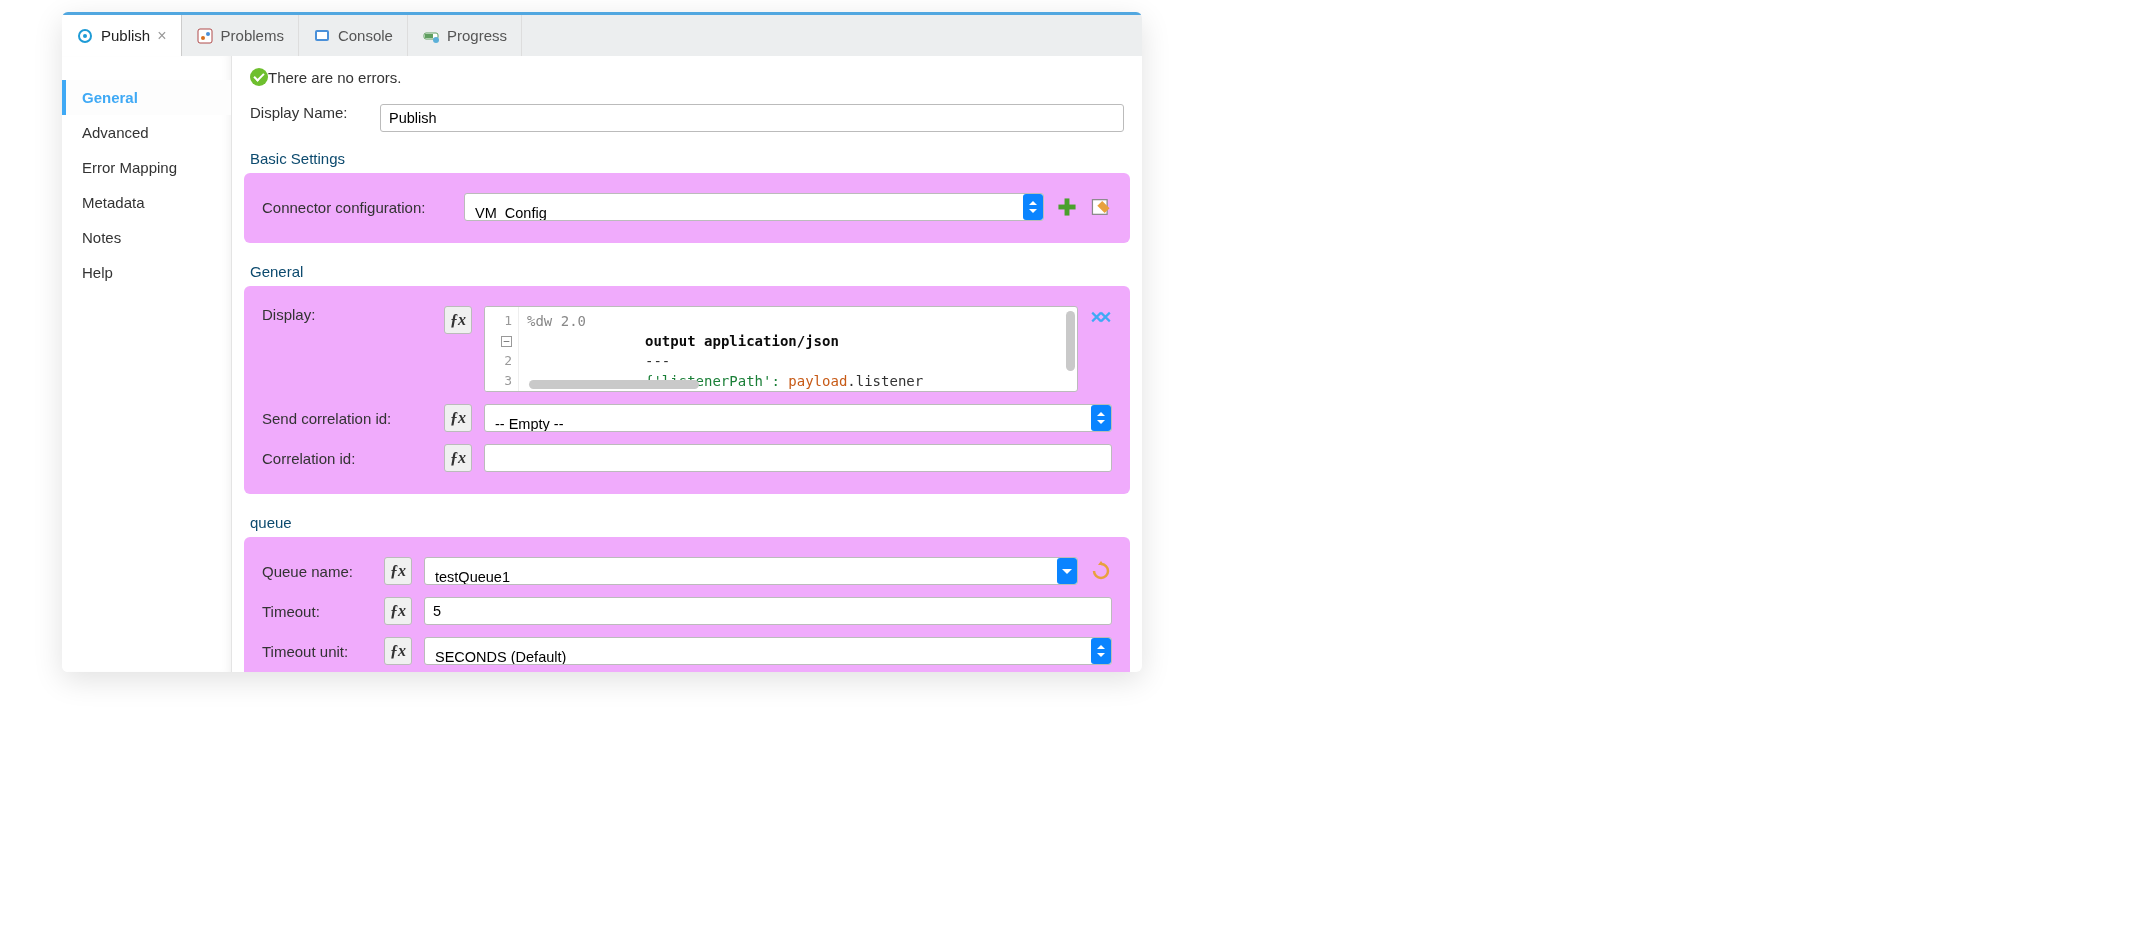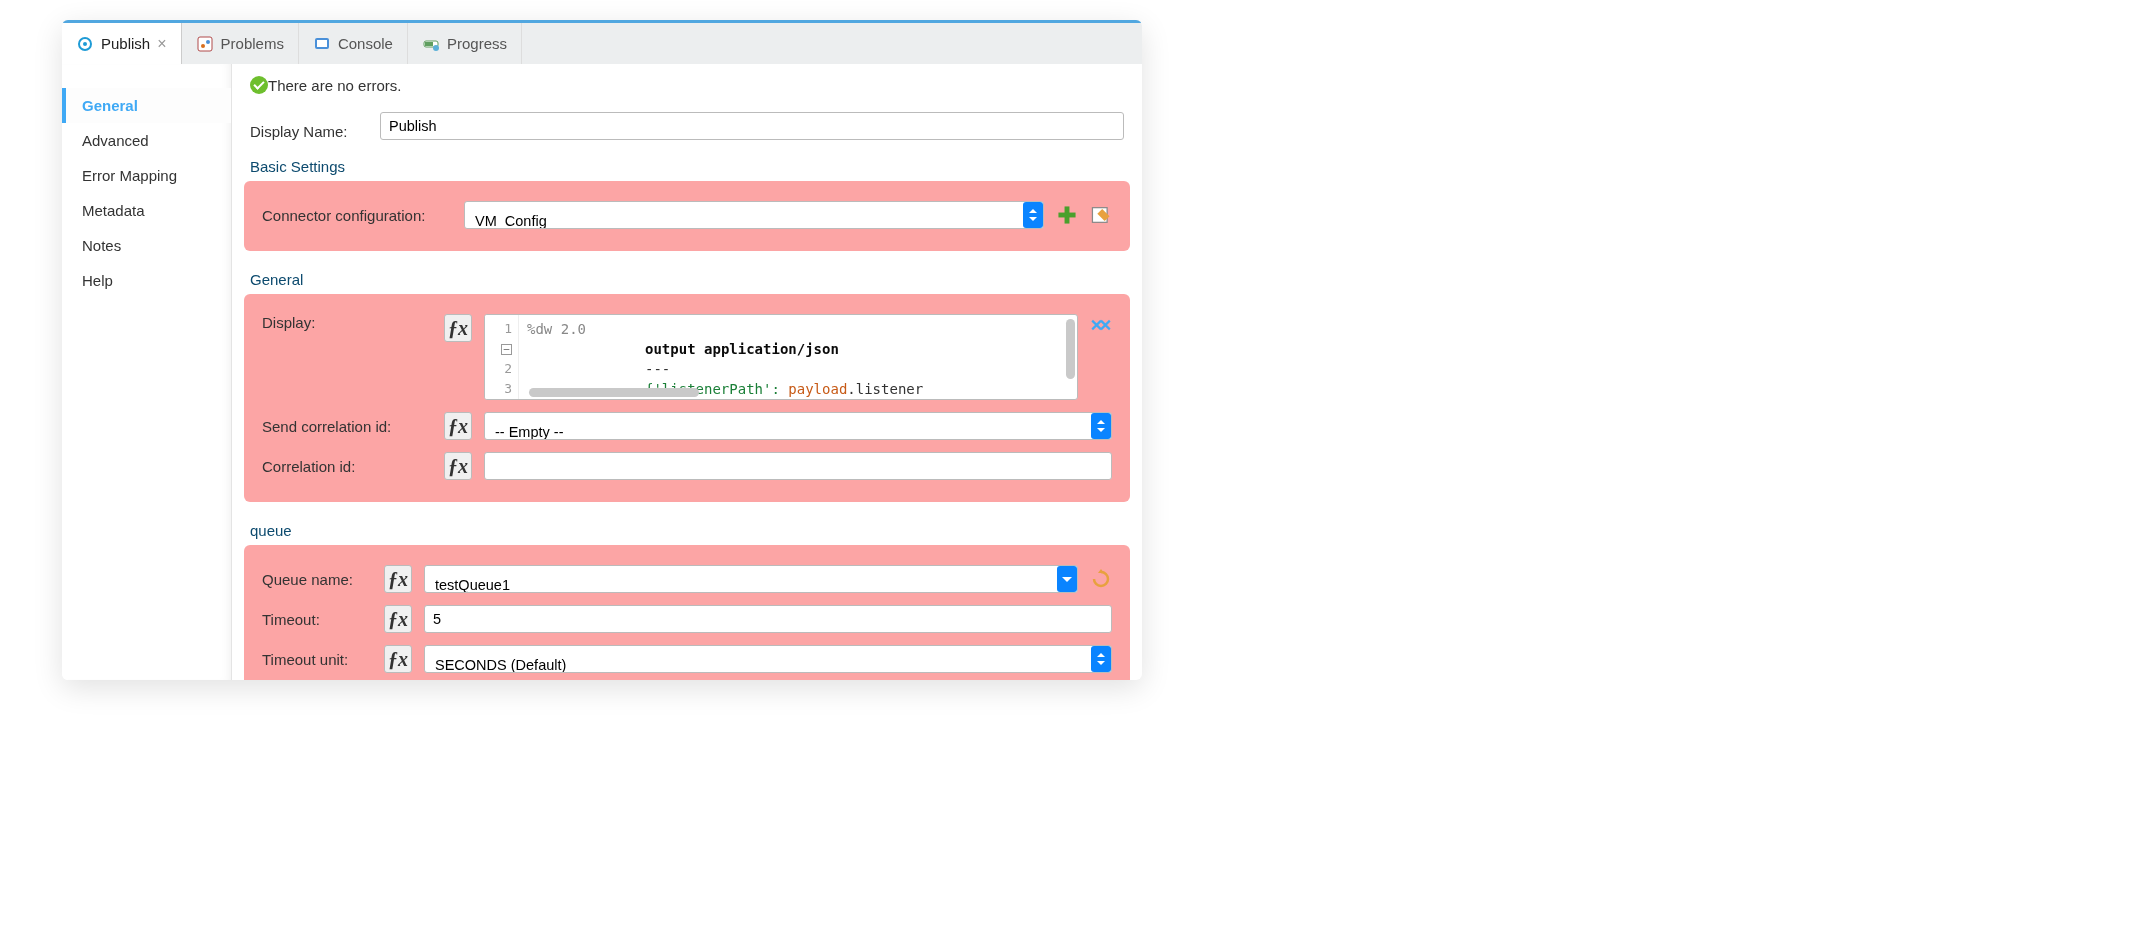--- a/index.html
+++ b/index.html
@@ -6,21 +6,21 @@
   body {
     font-family: -apple-system, "Helvetica Neue", Arial, sans-serif;
     font-size: 15px;
     background: #fff;
     color: #333;
     width: 2142px;
     height: 946px;
   }
   .window {
     position: absolute;
-    left: 62px; top: 20px;
+    left: 62px; top: 12px;
     width: 1080px; height: 660px;
     background: #fff;
     border-radius: 6px;
     box-shadow: 0 8px 30px rgba(0,0,0,0.12);
     overflow: hidden;
   }
   .tabbar {
     display: flex;
     align-items: stretch;
     height: 44px;
@@ -90,40 +90,40 @@
     content: "";
     position: absolute;
     left: 4px; top: 5px;
     width: 8px; height: 4px;
     border-left: 2px solid #fff;
     border-bottom: 2px solid #fff;
     transform: rotate(-45deg);
   }
   .row {
     display: flex;
-    align-items: flex-end;
+    align-items: flex-start;
     padding: 8px 18px;
     gap: 10px;
   }
   .label {
     width: 180px;
     color: #333;
   }
   .input {
     flex: 1;
     height: 28px;
     border: 1px solid #bbb;
     border-radius: 3px;
     padding: 3px 8px;
     font-size: 14.5px;
     background: #fff;
   }
   .panel {
     margin: 4px 12px 10px 12px;
-    background: #fca5a5;
+    background: #f0abfc;
     border-radius: 6px;
     padding: 14px 14px 16px 14px;
   }
   .field-row {
     display: flex;
     align-items: center;
     gap: 12px;
     padding: 6px 4px;
   }
   .field-row .flabel { width: 170px; color: #333; }
@@ -183,21 +183,21 @@
   }
   .fx-btn {
     width: 28px; height: 28px;
     border: 1px solid #bbb;
     border-radius: 3px;
     background: #f0f0f0;
     display: flex; align-items: center; justify-content: center;
     font-family: "Times New Roman", serif;
     font-style: italic;
     font-weight: bold;
-    font-size: 20px;
+    font-size: 16px;
     cursor: pointer;
     flex: 0 0 28px;
   }
   .code-editor {
     flex: 1;
     height: 86px;
     border: 1px solid #bbb;
     border-radius: 3px;
     background: #fff;
     display: flex;

